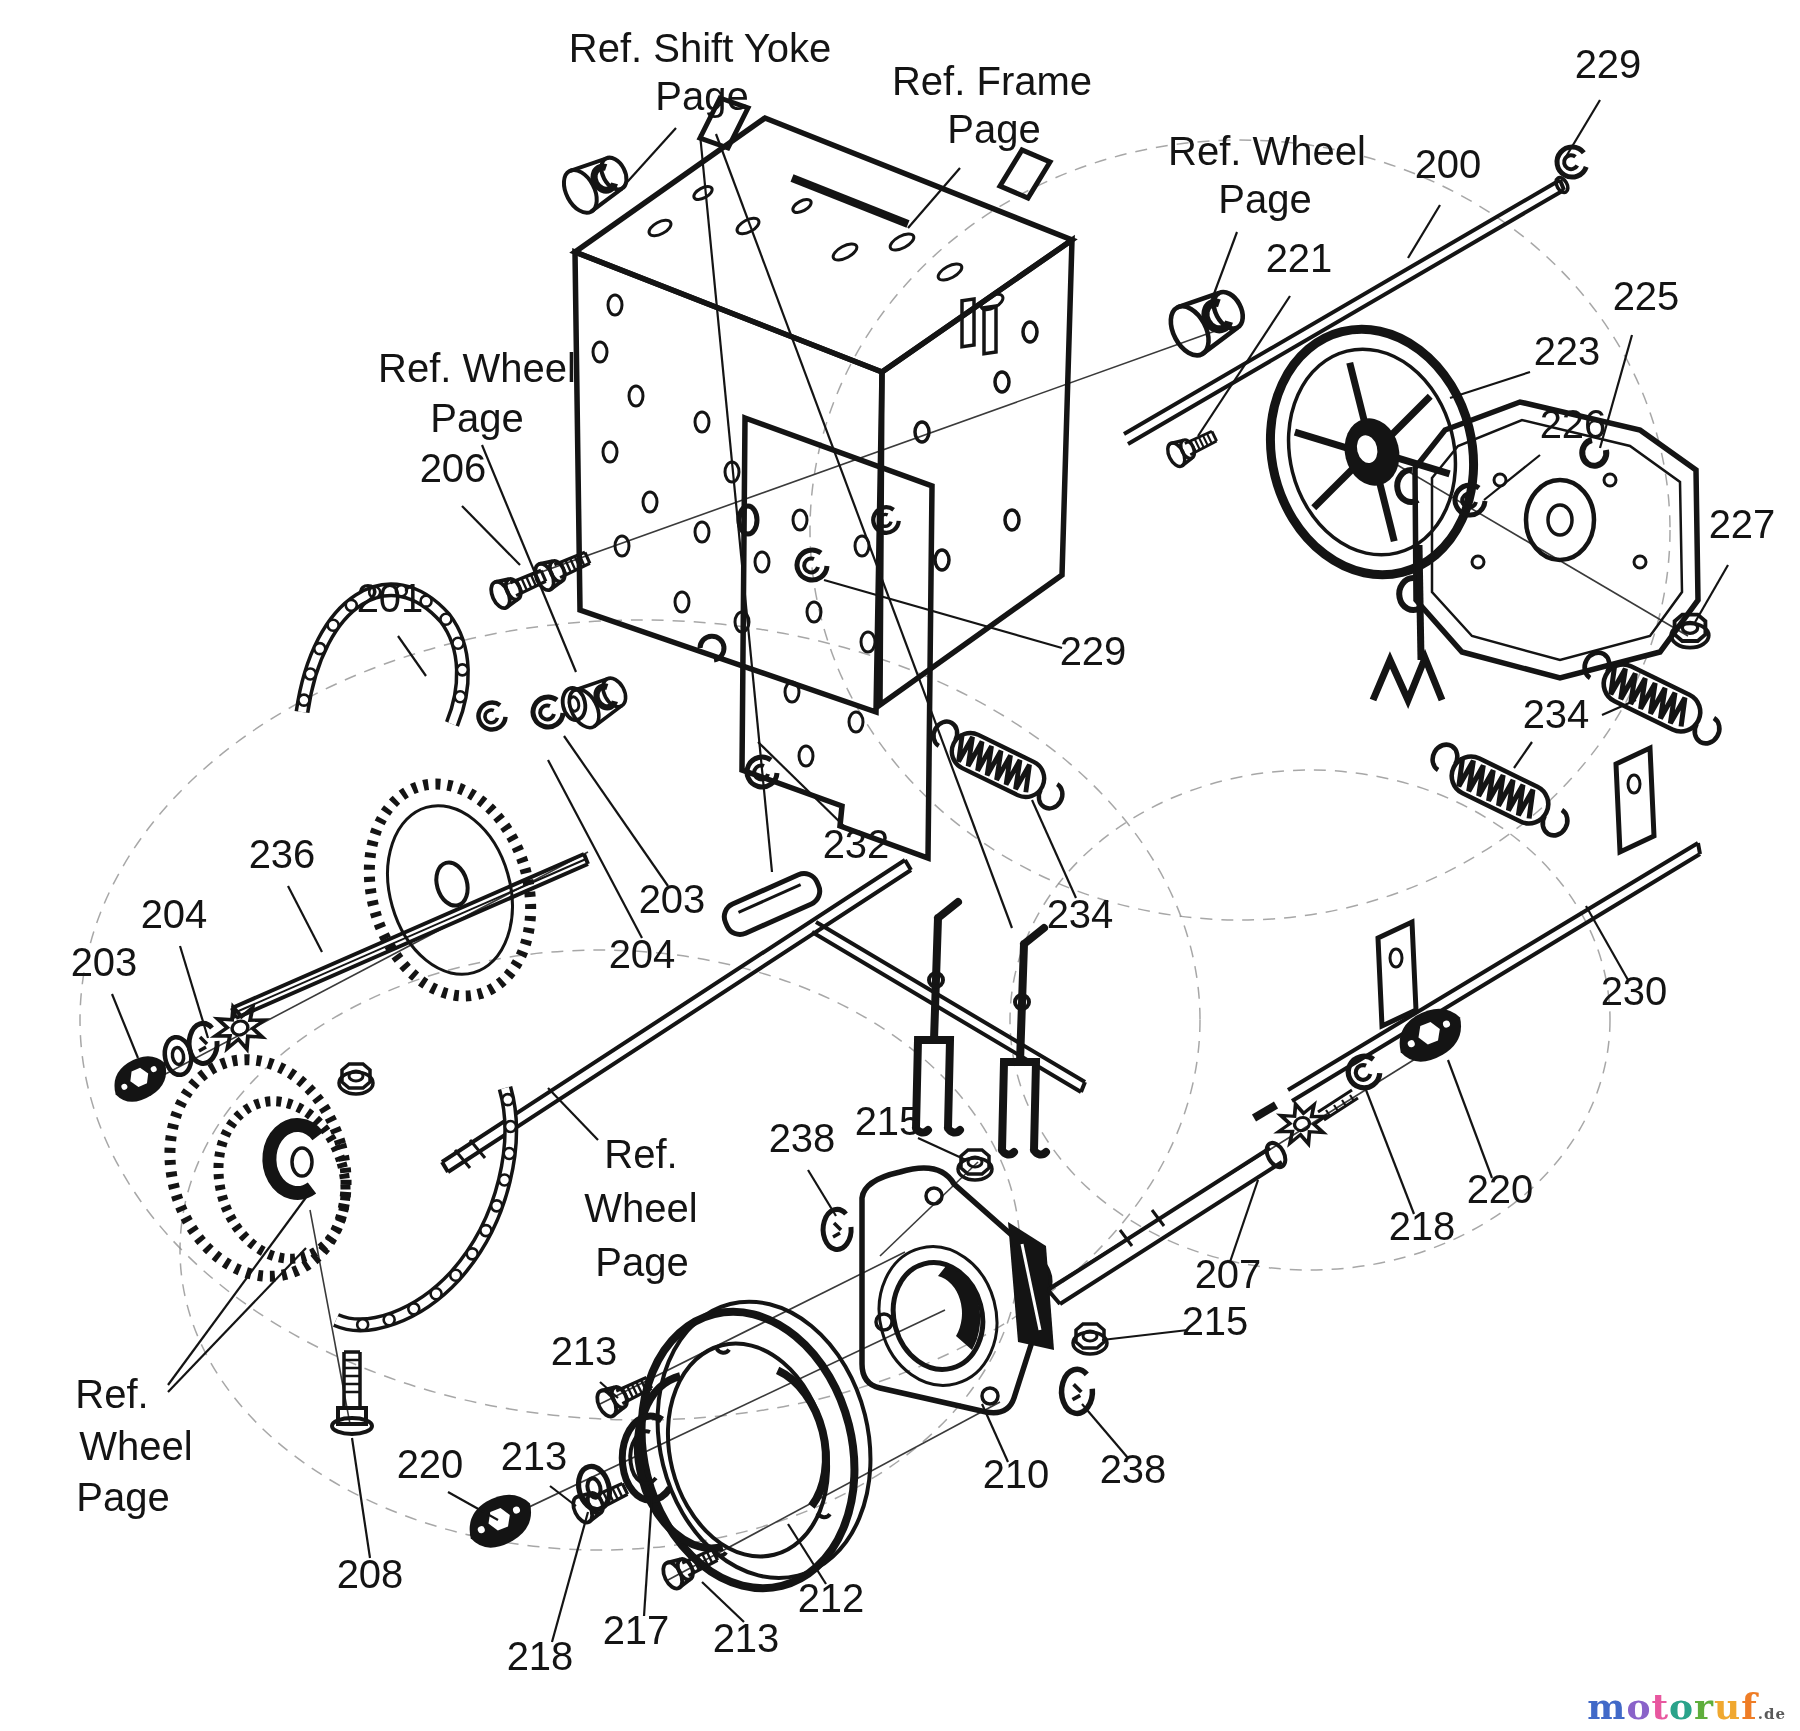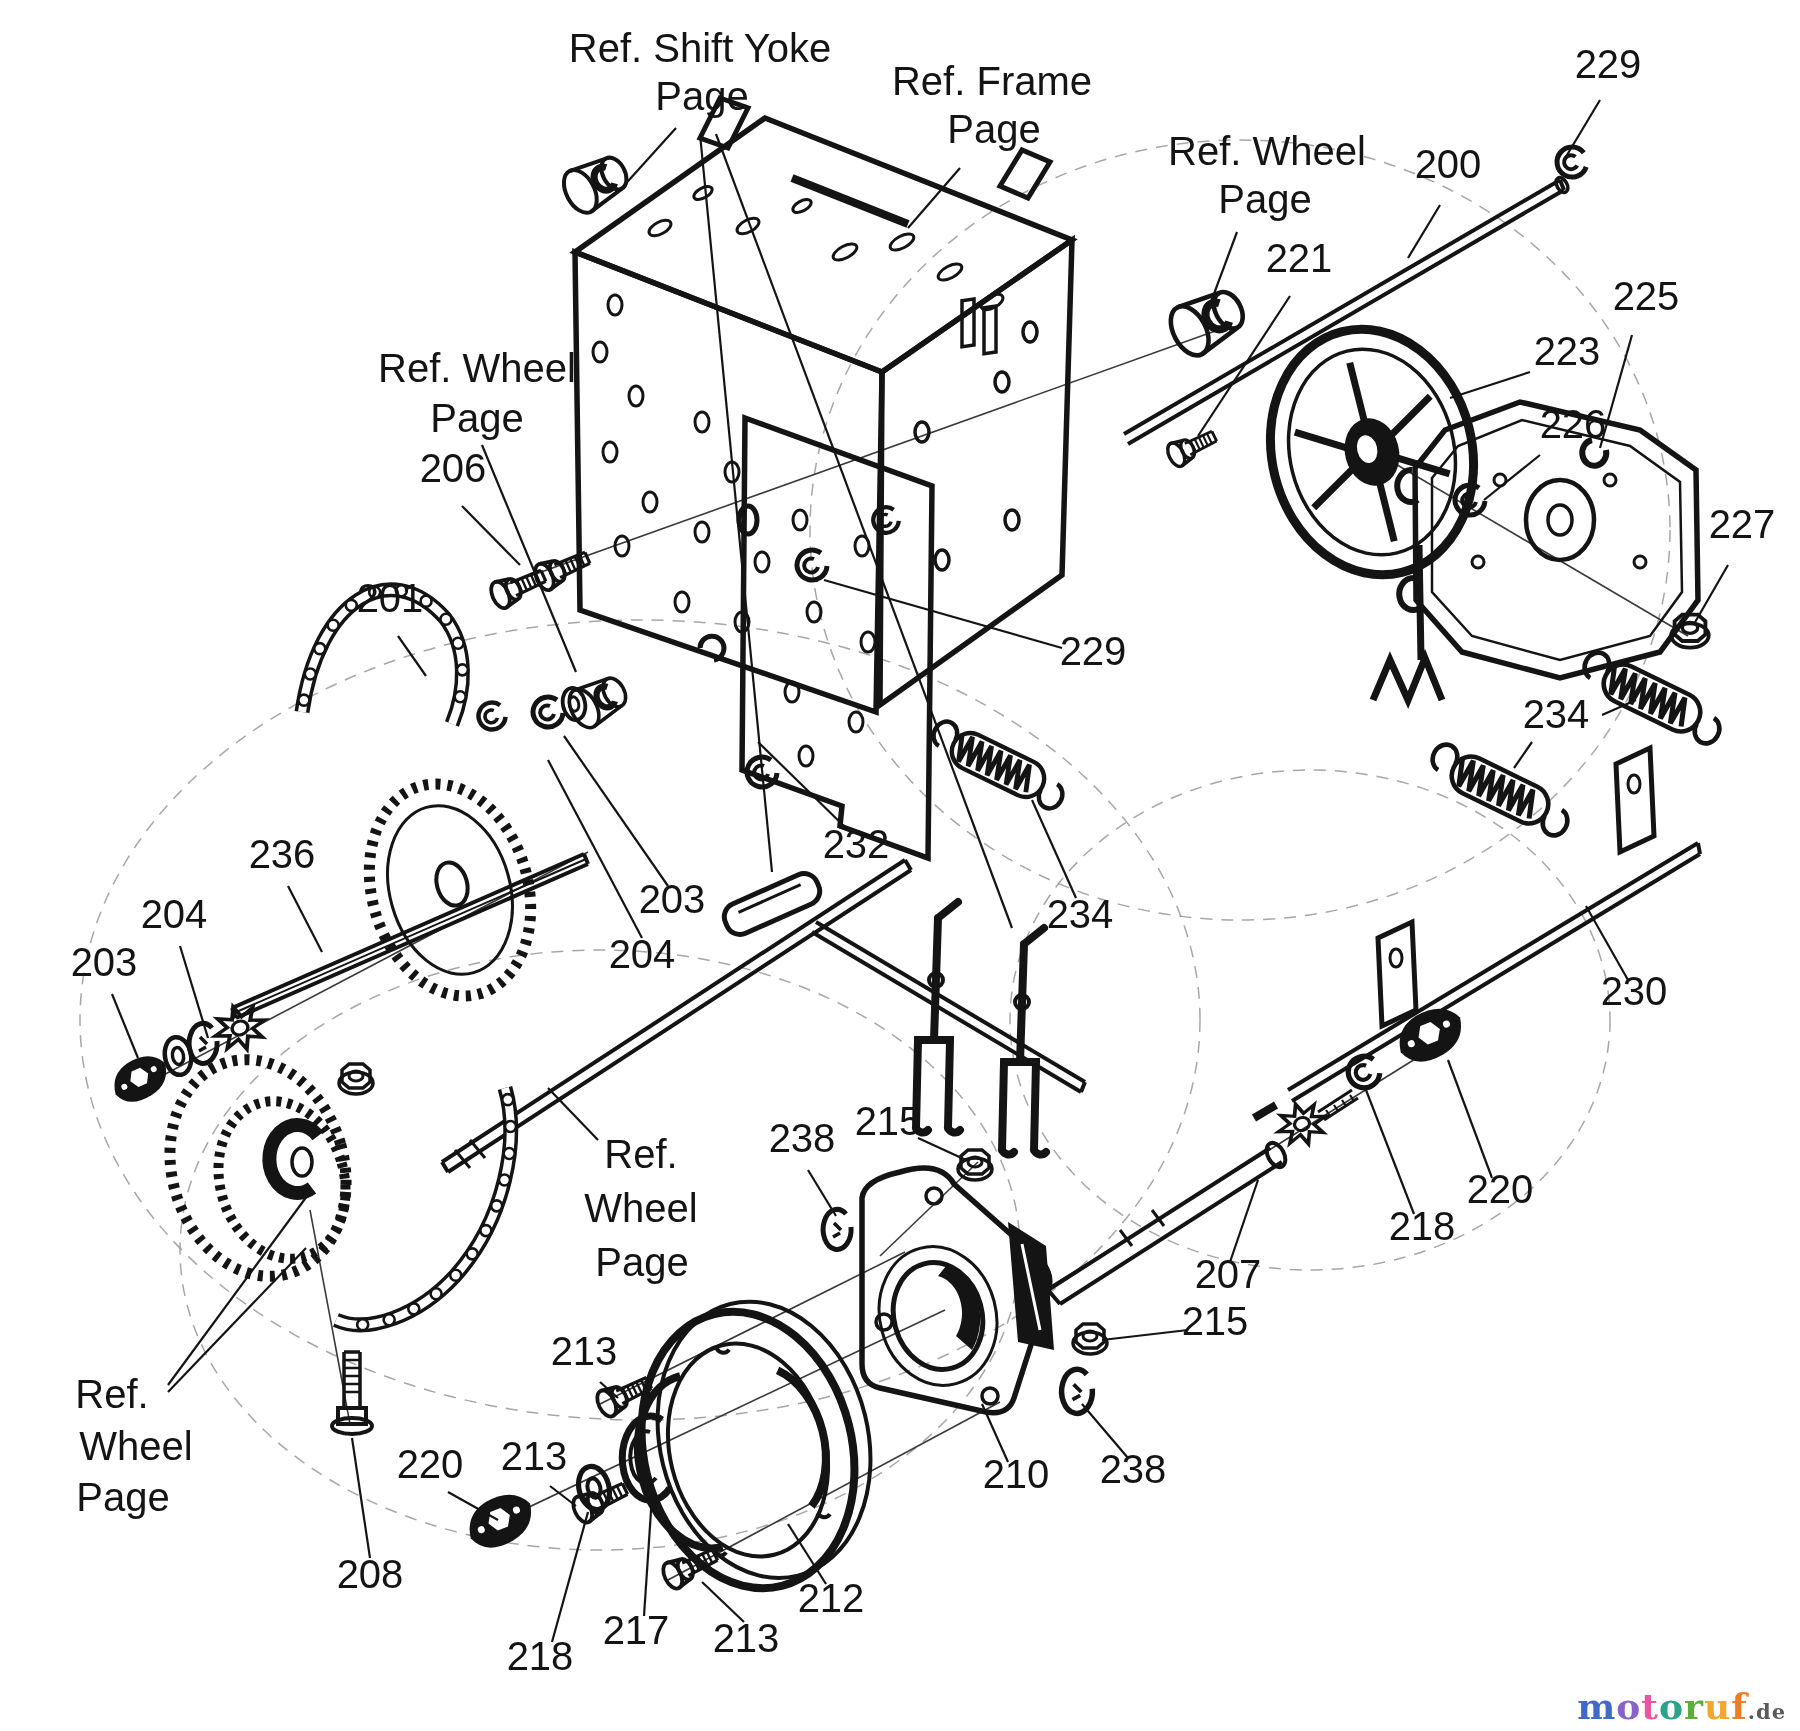--- a/index.html
+++ b/index.html
@@ -9,21 +9,21 @@
   .ink{stroke:#141414;fill:none;}
   .lbl{font-family:"Liberation Sans",sans-serif;font-size:40px;fill:#141414;}
   .leader{stroke:#141414;stroke-width:2.2;fill:none;}
   .axis{stroke:#3a3a3a;stroke-width:1.6;fill:none;}
   .constr{stroke:#8a8a8a;stroke-width:1.5;fill:none;stroke-dasharray:12 9;opacity:.75;}
   .chain{stroke:#141414;stroke-width:15;fill:none;}
   .chain-core{stroke:#ffffff;stroke-width:8;fill:none;}
   .chain-dot{stroke:#141414;stroke-width:2.6;fill:#ffffff;}
   .watermark{position:absolute;right:14px;bottom:4px;font-family:"DejaVu Serif",serif;
              font-weight:bold;font-size:36px;letter-spacing:1px;}
-  .watermark .de{font-size:21px;color:#5a5a5a;font-weight:bold;}
+  .watermark .de{font-size:15px;color:#5a5a5a;font-weight:bold;}
 </style>
 </head>
 <body>
 
 <div class="canvas">
 <svg viewBox="0 0 1800 1731" width="1800" height="1731">
   <defs>
 
     <g id="ering">
       <path class="ink" stroke-width="5" d="M9,-12 A15,15 0 1 0 15,1"></path>

